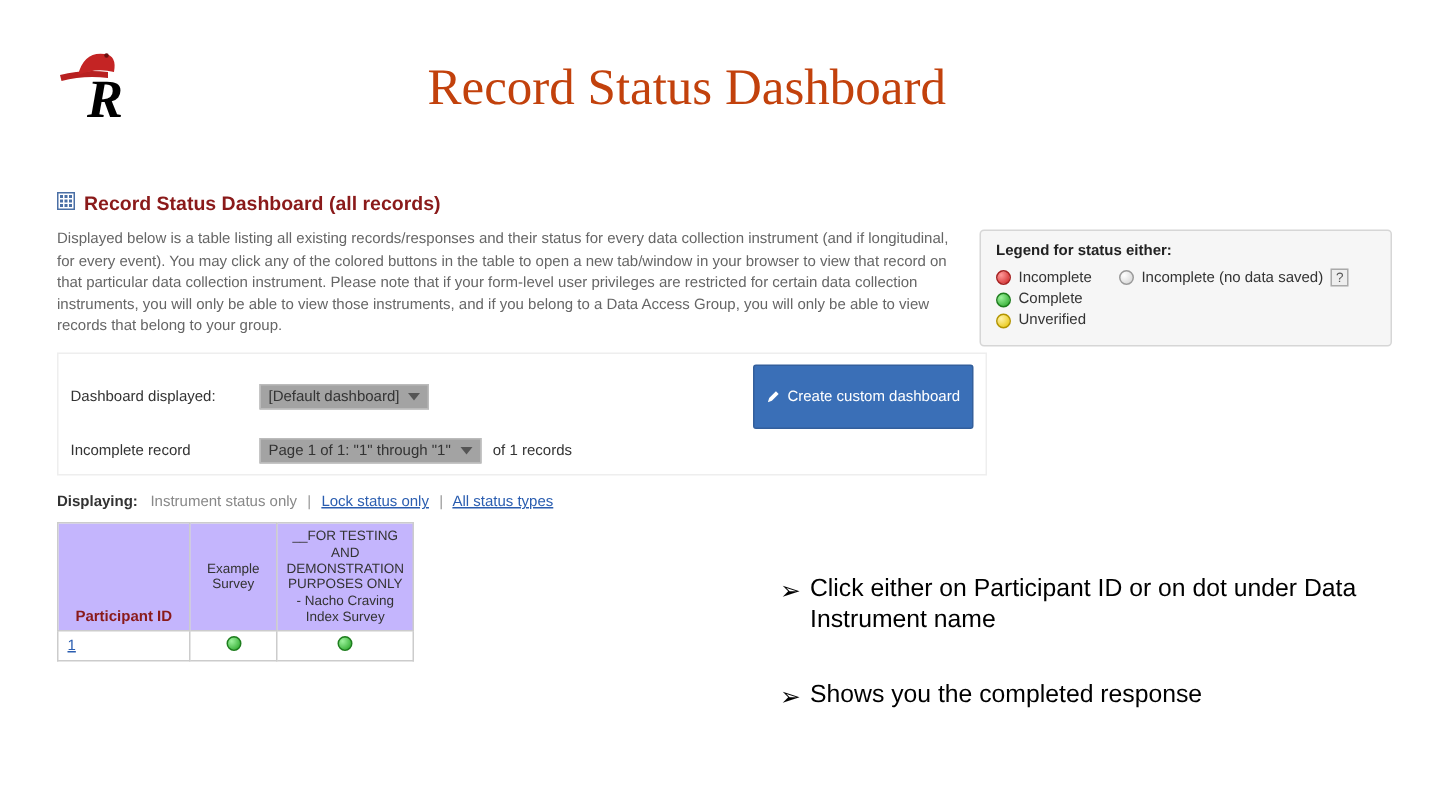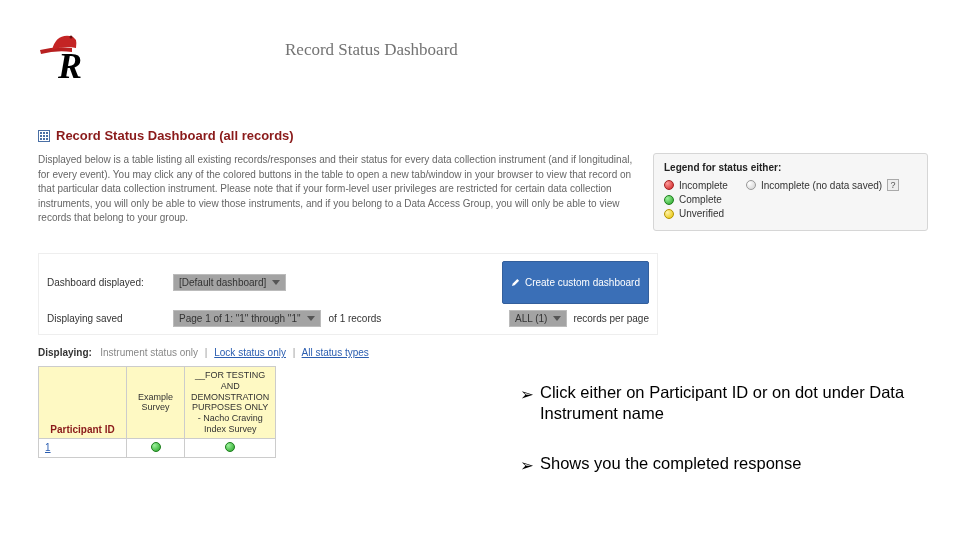--- a/index.html
+++ b/index.html
@@ -16,36 +16,35 @@
     top: 28px;
     left: 38px;
     width: 60px;
     height: 52px;
   }
   .slide-title {
     position: absolute;
     top: 40px;
     left: 285px;
     font-family: "Times New Roman", serif;
-    font-size: 17px;
+    font-size: 34px;
     font-weight: 400;
-    color: #737373;
+    color: #c2410c;
   }
   .app-area {
     position: absolute;
     top: 128px;
     left: 38px;
     width: 890px;
     font-size: 10px;
     color: #333;
     font-family: "Helvetica Neue", Arial, sans-serif;
   }
   .dash-header {
     display: flex;
-    align-items: center;
     gap: 6px;
     margin-bottom: 10px;
   }
   .grid-icon {
     width: 12px;
     height: 12px;
     background: #fff;
     border: 1px solid #4a6fa5;
     display: grid;
     grid-template-columns: 1fr 1fr 1fr;
@@ -107,21 +106,21 @@
     align-items: center;
     justify-content: center;
     width: 12px;
     height: 12px;
     border: 1px solid #aaa;
     background: #eee;
     color: #555;
     font-size: 9px;
   }
   .controls-box {
-    margin-top: 22px;
+    margin-top: 4px;
     border: 1px solid #eee;
     padding: 7px 8px;
     width: 620px;
     display: flex;
     flex-direction: column;
     gap: 6px;
   }
   .ctrl-row {
     display: flex;
     align-items: center;
@@ -173,21 +172,21 @@
     margin-top: 8px;
     border-collapse: collapse;
     font-size: 10px;
   }
   .records-table td, .records-table th {
     border: 1px solid #ccc;
     padding: 3px 6px;
     vertical-align: middle;
   }
   .records-table thead th {
-    background: #fef9c3;
+    background: #c4b5fd;
     font-weight: normal;
     color: #333;
     font-size: 9px;
     text-align: center;
   }
   .records-table thead th.pid {
     color: #8a1a1a;
     font-weight: bold;
     font-size: 10px;
     vertical-align: bottom;
@@ -289,33 +288,26 @@
         <span class="caret"></span>
       </span>
       <span class="blue-btn">
         <svg class="pencil" viewBox="0 0 10 10">
           <path d="M1 9 L2 6 L7 1 L9 3 L4 8 Z" fill="#fff"></path>
         </svg>
         <span>Create custom dashboard</span>
       </span>
     </div>
     <div class="ctrl-row">
-      <span class="ctrl-label">Displaying saved</span>
+      <span class="ctrl-label">Incomplete record</span>
       <span class="fake-select">
         <span>Page 1 of 1: "1" through "1"</span>
         <span class="caret"></span>
       </span>
       <span>of 1 records</span>
-      <span style="margin-left:auto;display:flex;align-items:center;gap:6px">
-        <span class="fake-select">
-          <span>ALL (1)</span>
-          <span class="caret"></span>
-        </span>
-        <span>records per page</span>
-      </span>
     </div>
   </div>
 
   <div class="displaying-line">
     <b>Displaying:</b>
     &nbsp;&nbsp;<span class="muted">Instrument status only</span>
     <span class="sep">|</span>
     <a href="#">Lock status only</a>
     <span class="sep">|</span>
     <a href="#">All status types</a>

